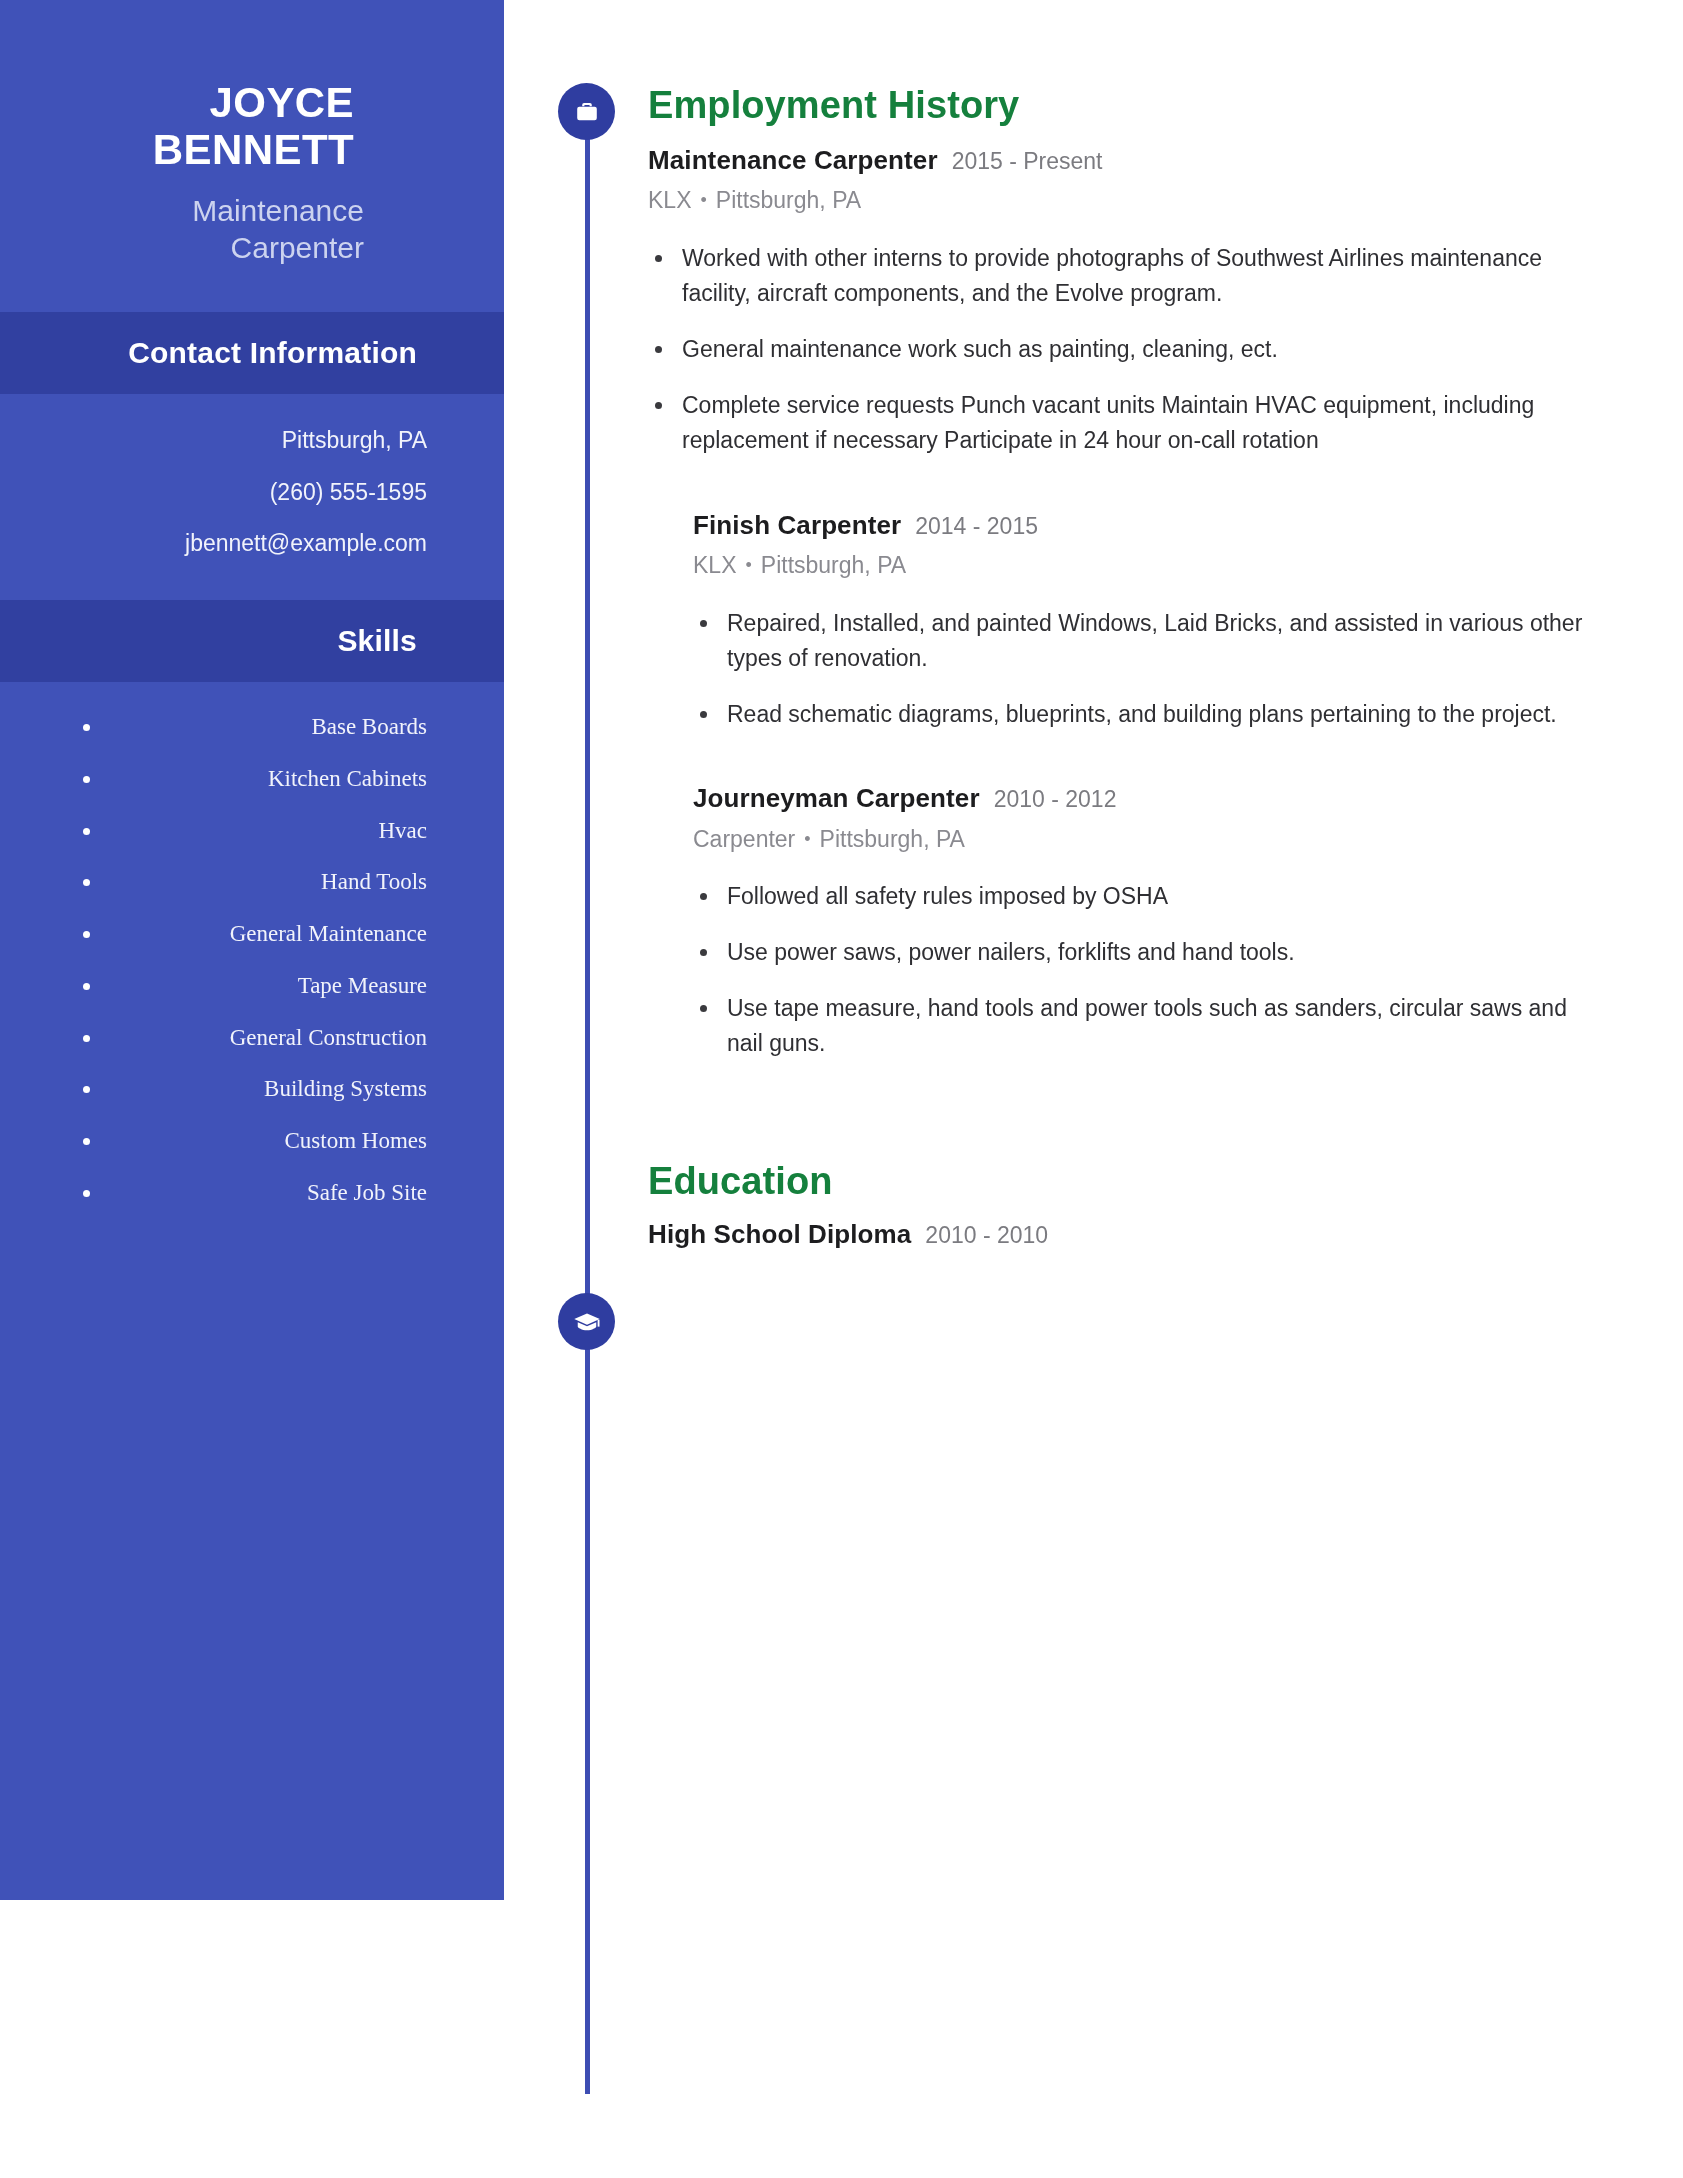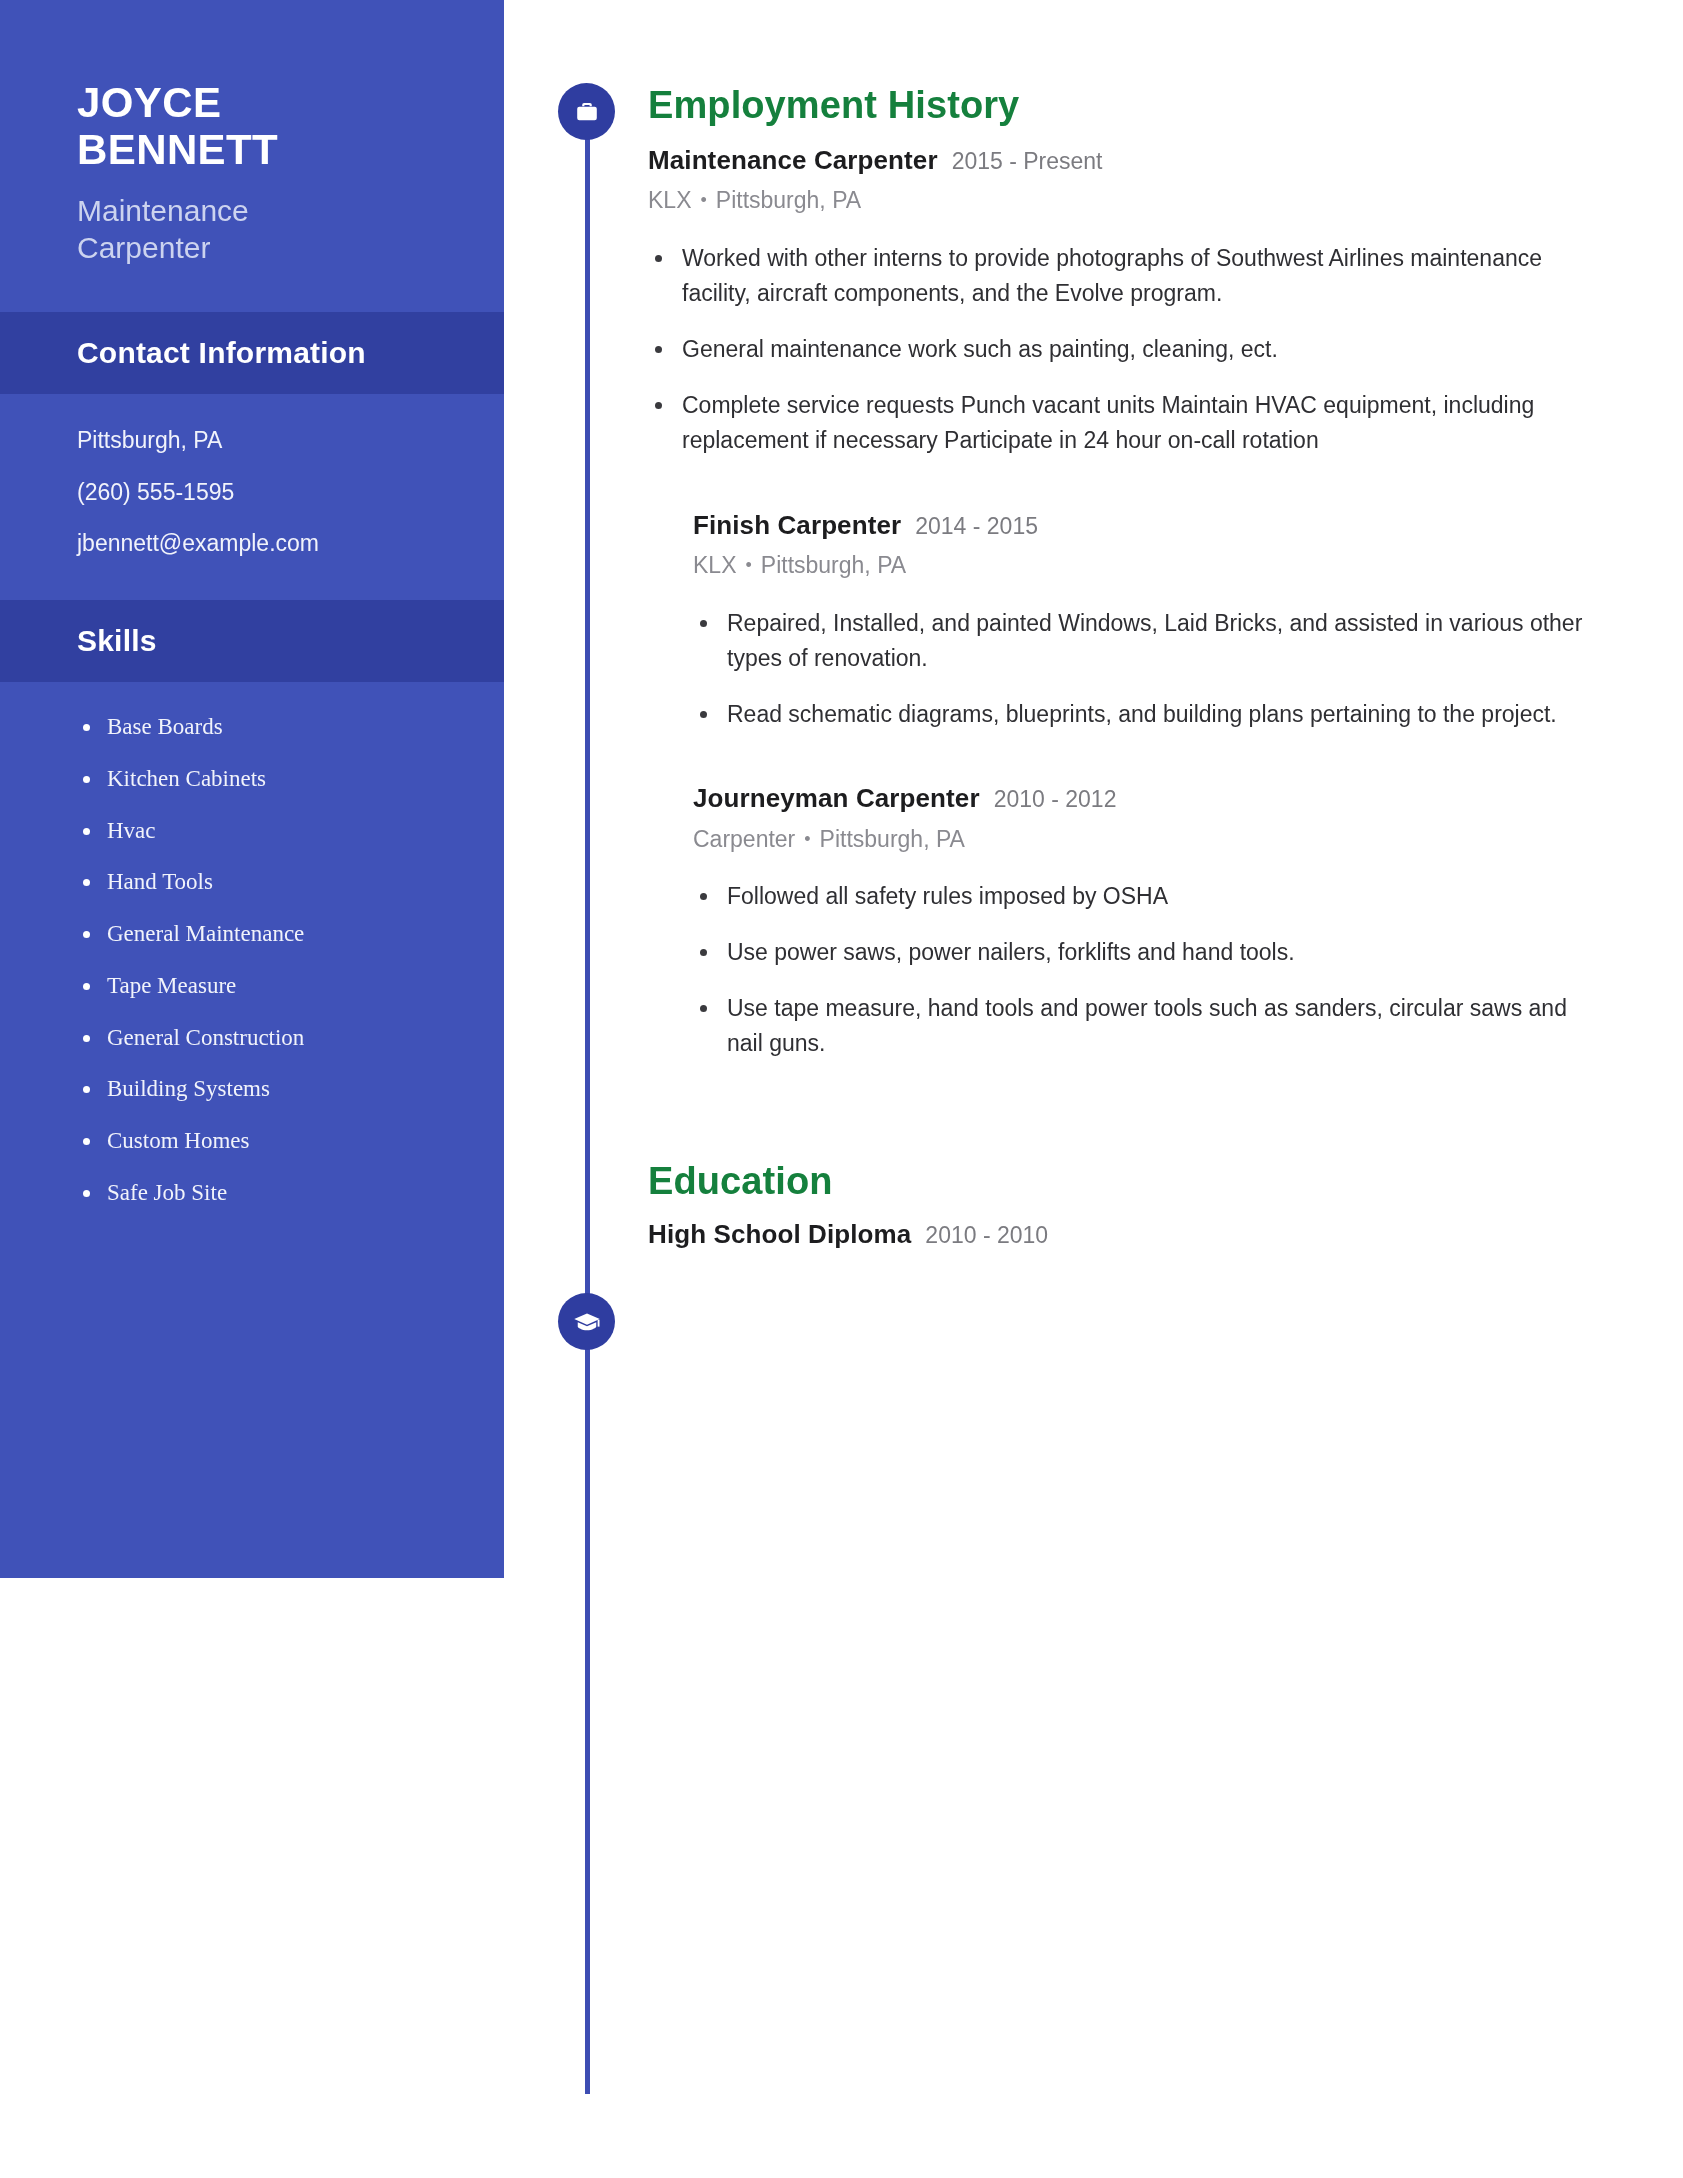--- a/index.html
+++ b/index.html
@@ -18,23 +18,24 @@
     background: #ffffff;
     overflow: hidden;
   }
 
   
   .sidebar {
     position: absolute;
     left: 0;
     top: 0;
     width: 504px;
-    height: 1578px;
+    height: 1900px;
     background: #4052b8;
     color: #ffffff;
+    text-align: right;
   }
 
   .identity {
     padding: 79px 77px 46px 77px;
   }
 
   .full-name {
     font-size: 42px;
     font-weight: 700;
     line-height: 1.12;
@@ -47,21 +48,21 @@
     margin-top: 20px;
     font-size: 30px;
     font-weight: 400;
     line-height: 1.22;
     color: #ccd3ef;
     max-width: 287px;
   }
 
   .band {
     background: #3140a0;
-    padding: 24px 51px 24px 77px;
+    padding: 24px 87px 24px 77px;
   }
 
   .band h2 {
     font-size: 30px;
     font-weight: 700;
     letter-spacing: 0.2px;
     color: #ffffff;
   }
 
   .contact-block {

